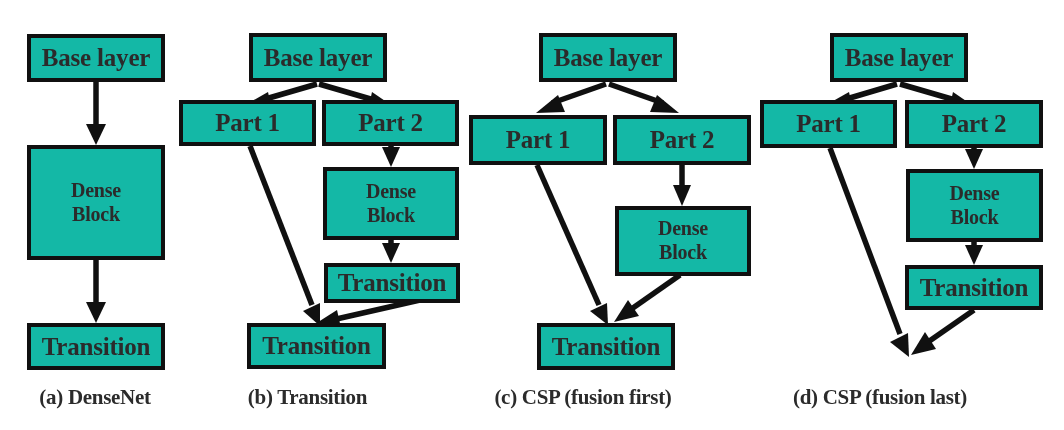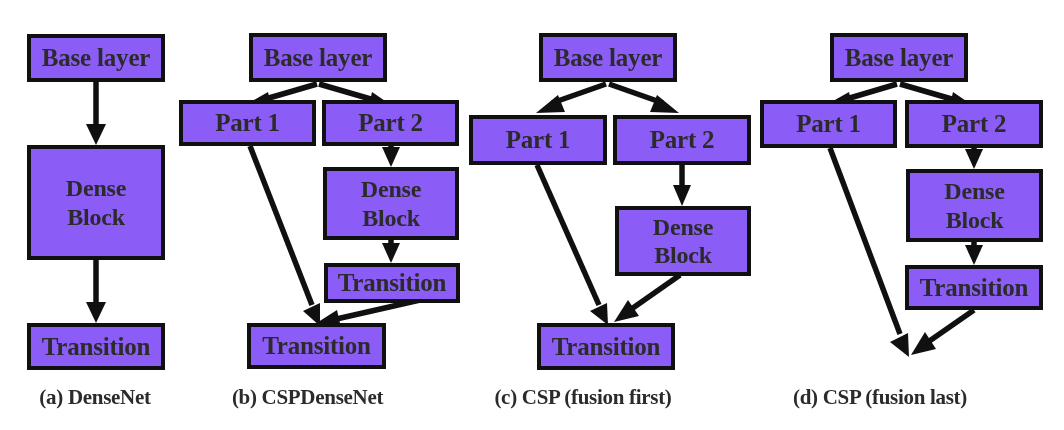--- a/index.html
+++ b/index.html
@@ -17,35 +17,35 @@
   #figure {
     position: absolute;
     left: 0; top: 0;
     width: 1064px;
     height: 430px;
   }
   .node-box {
     position: absolute;
     box-sizing: border-box;
     border: 4px solid #101010;
-    background: #8b5cf6;
+    background: #14b8a6;
     display: flex;
     align-items: center;
     justify-content: center;
     text-align: center;
     font-weight: bold;
     color: #2b2b2b;
     font-size: 25px;
     line-height: 1.04;
     letter-spacing: -0.2px;
     z-index: 3;
     white-space: pre-line;
   }
   .node-box.two-line {
-    font-size: 24px;
+    font-size: 20px;
     line-height: 1.18;
   }
   .caption {
     position: absolute;
     font-weight: bold;
     font-size: 21px;
     color: #2b2b2b;
     letter-spacing: -0.3px;
     white-space: nowrap;
     text-align: center;
@@ -185,17 +185,17 @@
   </div>
   <div class="node-box two-line" style="left:906px; top:169px; width:137px; height:73px;">
     <span>Dense
 Block</span>
   </div>
   <div class="node-box" style="left:905px; top:265px; width:138px; height:45px;">
     <span>Transition</span>
   </div>
 
   <div class="caption" style="left:0px; top:385px; width:190px;">(a) DenseNet</div>
-  <div class="caption" style="left:190px; top:385px; width:235px;">(b) CSPDenseNet</div>
+  <div class="caption" style="left:190px; top:385px; width:235px;">(b) Transition</div>
   <div class="caption" style="left:740px; top:385px; width:280px;">(d) CSP (fusion last)</div>
   <div class="caption" style="left:448px; top:385px; width:270px;">(c) CSP (fusion first)</div>
 
 </div>
 
 </body></html>

